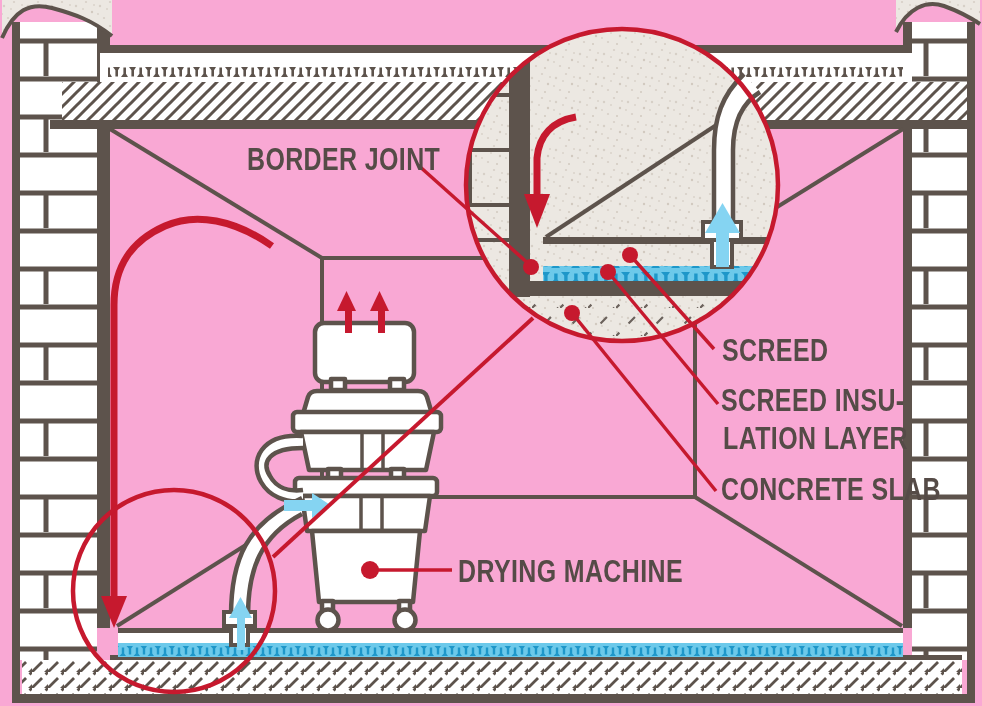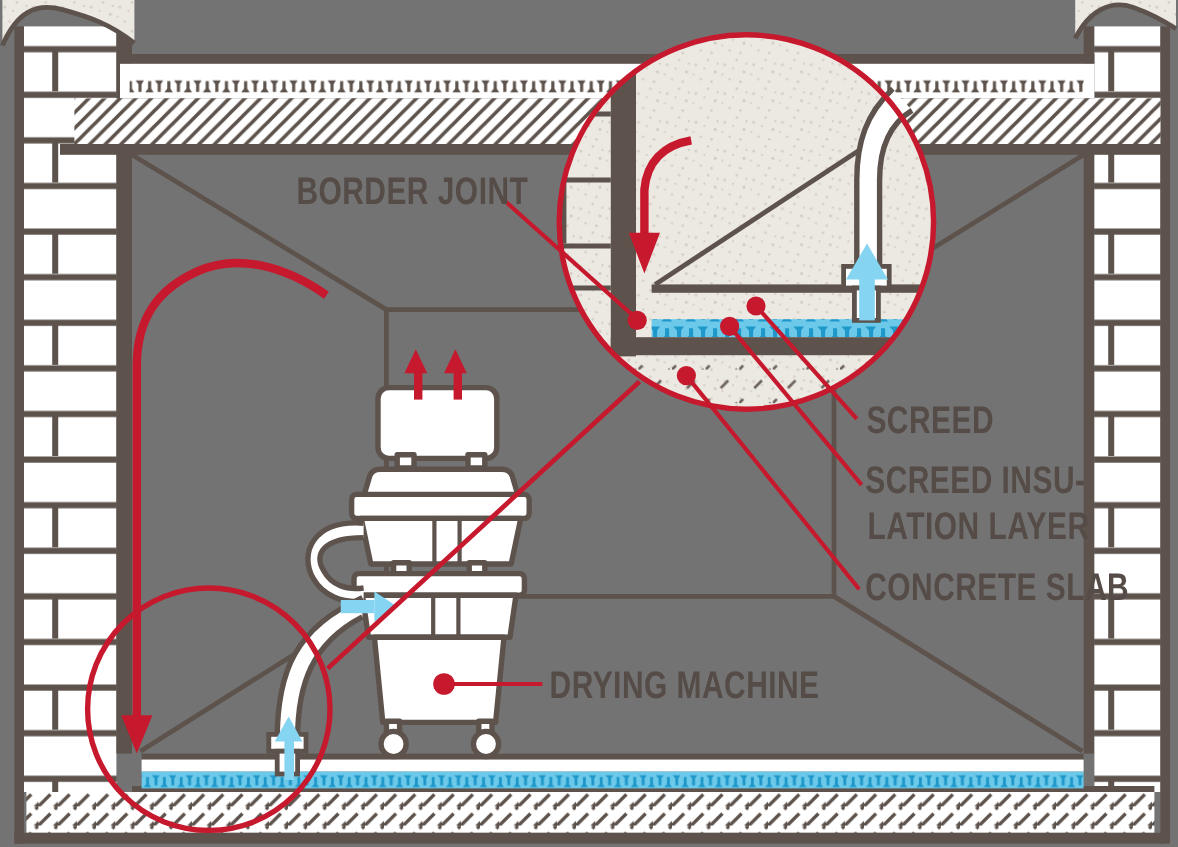--- a/index.html
+++ b/index.html
@@ -1,16 +1,16 @@
 <!DOCTYPE html>
 <html><head>
 <meta charset="utf-8">
 <style>
   html,body{margin:0;padding:0;background:#ffffff;}
-  #stage{position:relative;width:982px;height:706px;background:#737373;overflow:hidden;}
+  #stage{position:relative;width:982px;height:706px;background:#f9a8d4;overflow:hidden;}
   svg{position:absolute;left:0;top:0;}
   .lbl{font-family:"Liberation Sans",sans-serif;font-weight:bold;font-size:32px;fill:#554b47;letter-spacing:.5px;}
 </style>
 </head>
 <body>
 
 <div id="stage">
 <svg width="982" height="706" viewBox="0 0 982 706" xmlns="http://www.w3.org/2000/svg">
   <defs>
     <pattern id="speck" width="24" height="24" patternUnits="userSpaceOnUse">

